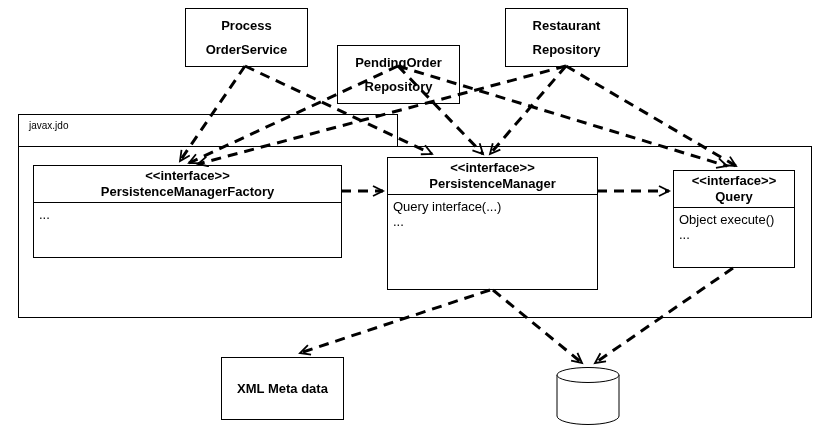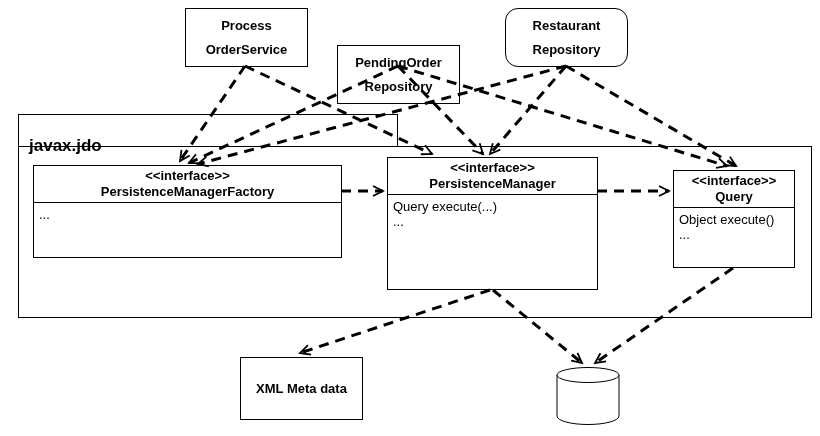--- a/index.html
+++ b/index.html
@@ -10,35 +10,35 @@
   .box{position:absolute;border:1px solid #000;background:#fff;box-sizing:border-box;}
   .top-node{
     width:123px;height:59px;top:8px;
     display:flex;align-items:center;justify-content:center;
     text-align:center;font-weight:bold;font-size:13px;line-height:24px;
     white-space:pre-line;
   }
   
   .pkg-tab{left:18px;top:114px;width:380px;height:33px;border-bottom:none;}
   .pkg-body{left:18px;top:146px;width:794px;height:172px;background:transparent;}
-  .pkg-label{position:absolute;left:10px;top:21px;font-weight:bold;font-size:17px;}
+  .pkg-label{position:absolute;left:10px;top:5px;font-weight:normal;font-size:10px;}
   
   .iface{background:#fff;}
   .iface .hdr{
     text-align:center;font-weight:bold;font-size:13px;line-height:16px;
     padding:2px 0 2px;border-bottom:1px solid #000;white-space:pre-line;
   }
   .iface .members{font-size:13px;line-height:15px;padding:4px 2px 0 5px;}
   .iface .members div{white-space:nowrap;}
   .pmf{left:33px;top:165px;width:309px;height:93px;}
   .pm{left:387px;top:157px;width:211px;height:133px;}
   .query{left:673px;top:170px;width:122px;height:98px;}
   
   .xml{
-    left:240px;top:357px;width:123px;height:63px;
+    left:221px;top:357px;width:123px;height:63px;
     display:flex;align-items:center;justify-content:center;
     font-weight:bold;font-size:13px;
   }
   .oracle-label{
     position:absolute;left:556px;top:391px;width:64px;text-align:center;
     font-size:13px;
   }
   .overlay{position:absolute;left:0;top:0;width:820px;height:436px;pointer-events:none;}
   .edge{stroke:#000;stroke-width:3;stroke-dasharray:10 7;fill:none;}
   .cyl{fill:#fff;stroke:#000;stroke-width:1;}
@@ -50,36 +50,36 @@
 
   <div class="box pkg-tab">
     <div class="pkg-label">javax.jdo</div>
   </div>
   <div class="box pkg-body"></div>
 
   <div class="box top-node" style="left:185px;">Process
 OrderService</div>
   <div class="box top-node" style="left:337px;margin-top:37px;">PendingOrder
 Repository</div>
-  <div class="box top-node" style="left:505px;border-radius:13px;">Restaurant
+  <div class="box top-node" style="left:505px;">Restaurant
 Repository</div>
 
   <div class="box iface pmf">
     <div class="hdr">&lt;&lt;interface&gt;&gt;
 PersistenceManagerFactory</div>
     <div class="members">
       <div>...</div>
     </div>
   </div>
 
   <div class="box iface pm">
     <div class="hdr">&lt;&lt;interface&gt;&gt;
 PersistenceManager</div>
     <div class="members">
-      <div>Query execute(...)</div>
+      <div>Query interface(...)</div>
       <div>...</div>
     </div>
   </div>
 
   <div class="box iface query">
     <div class="hdr">&lt;&lt;interface&gt;&gt;
 Query</div>
     <div class="members">
       <div>Object execute()</div>
       <div>...</div>

